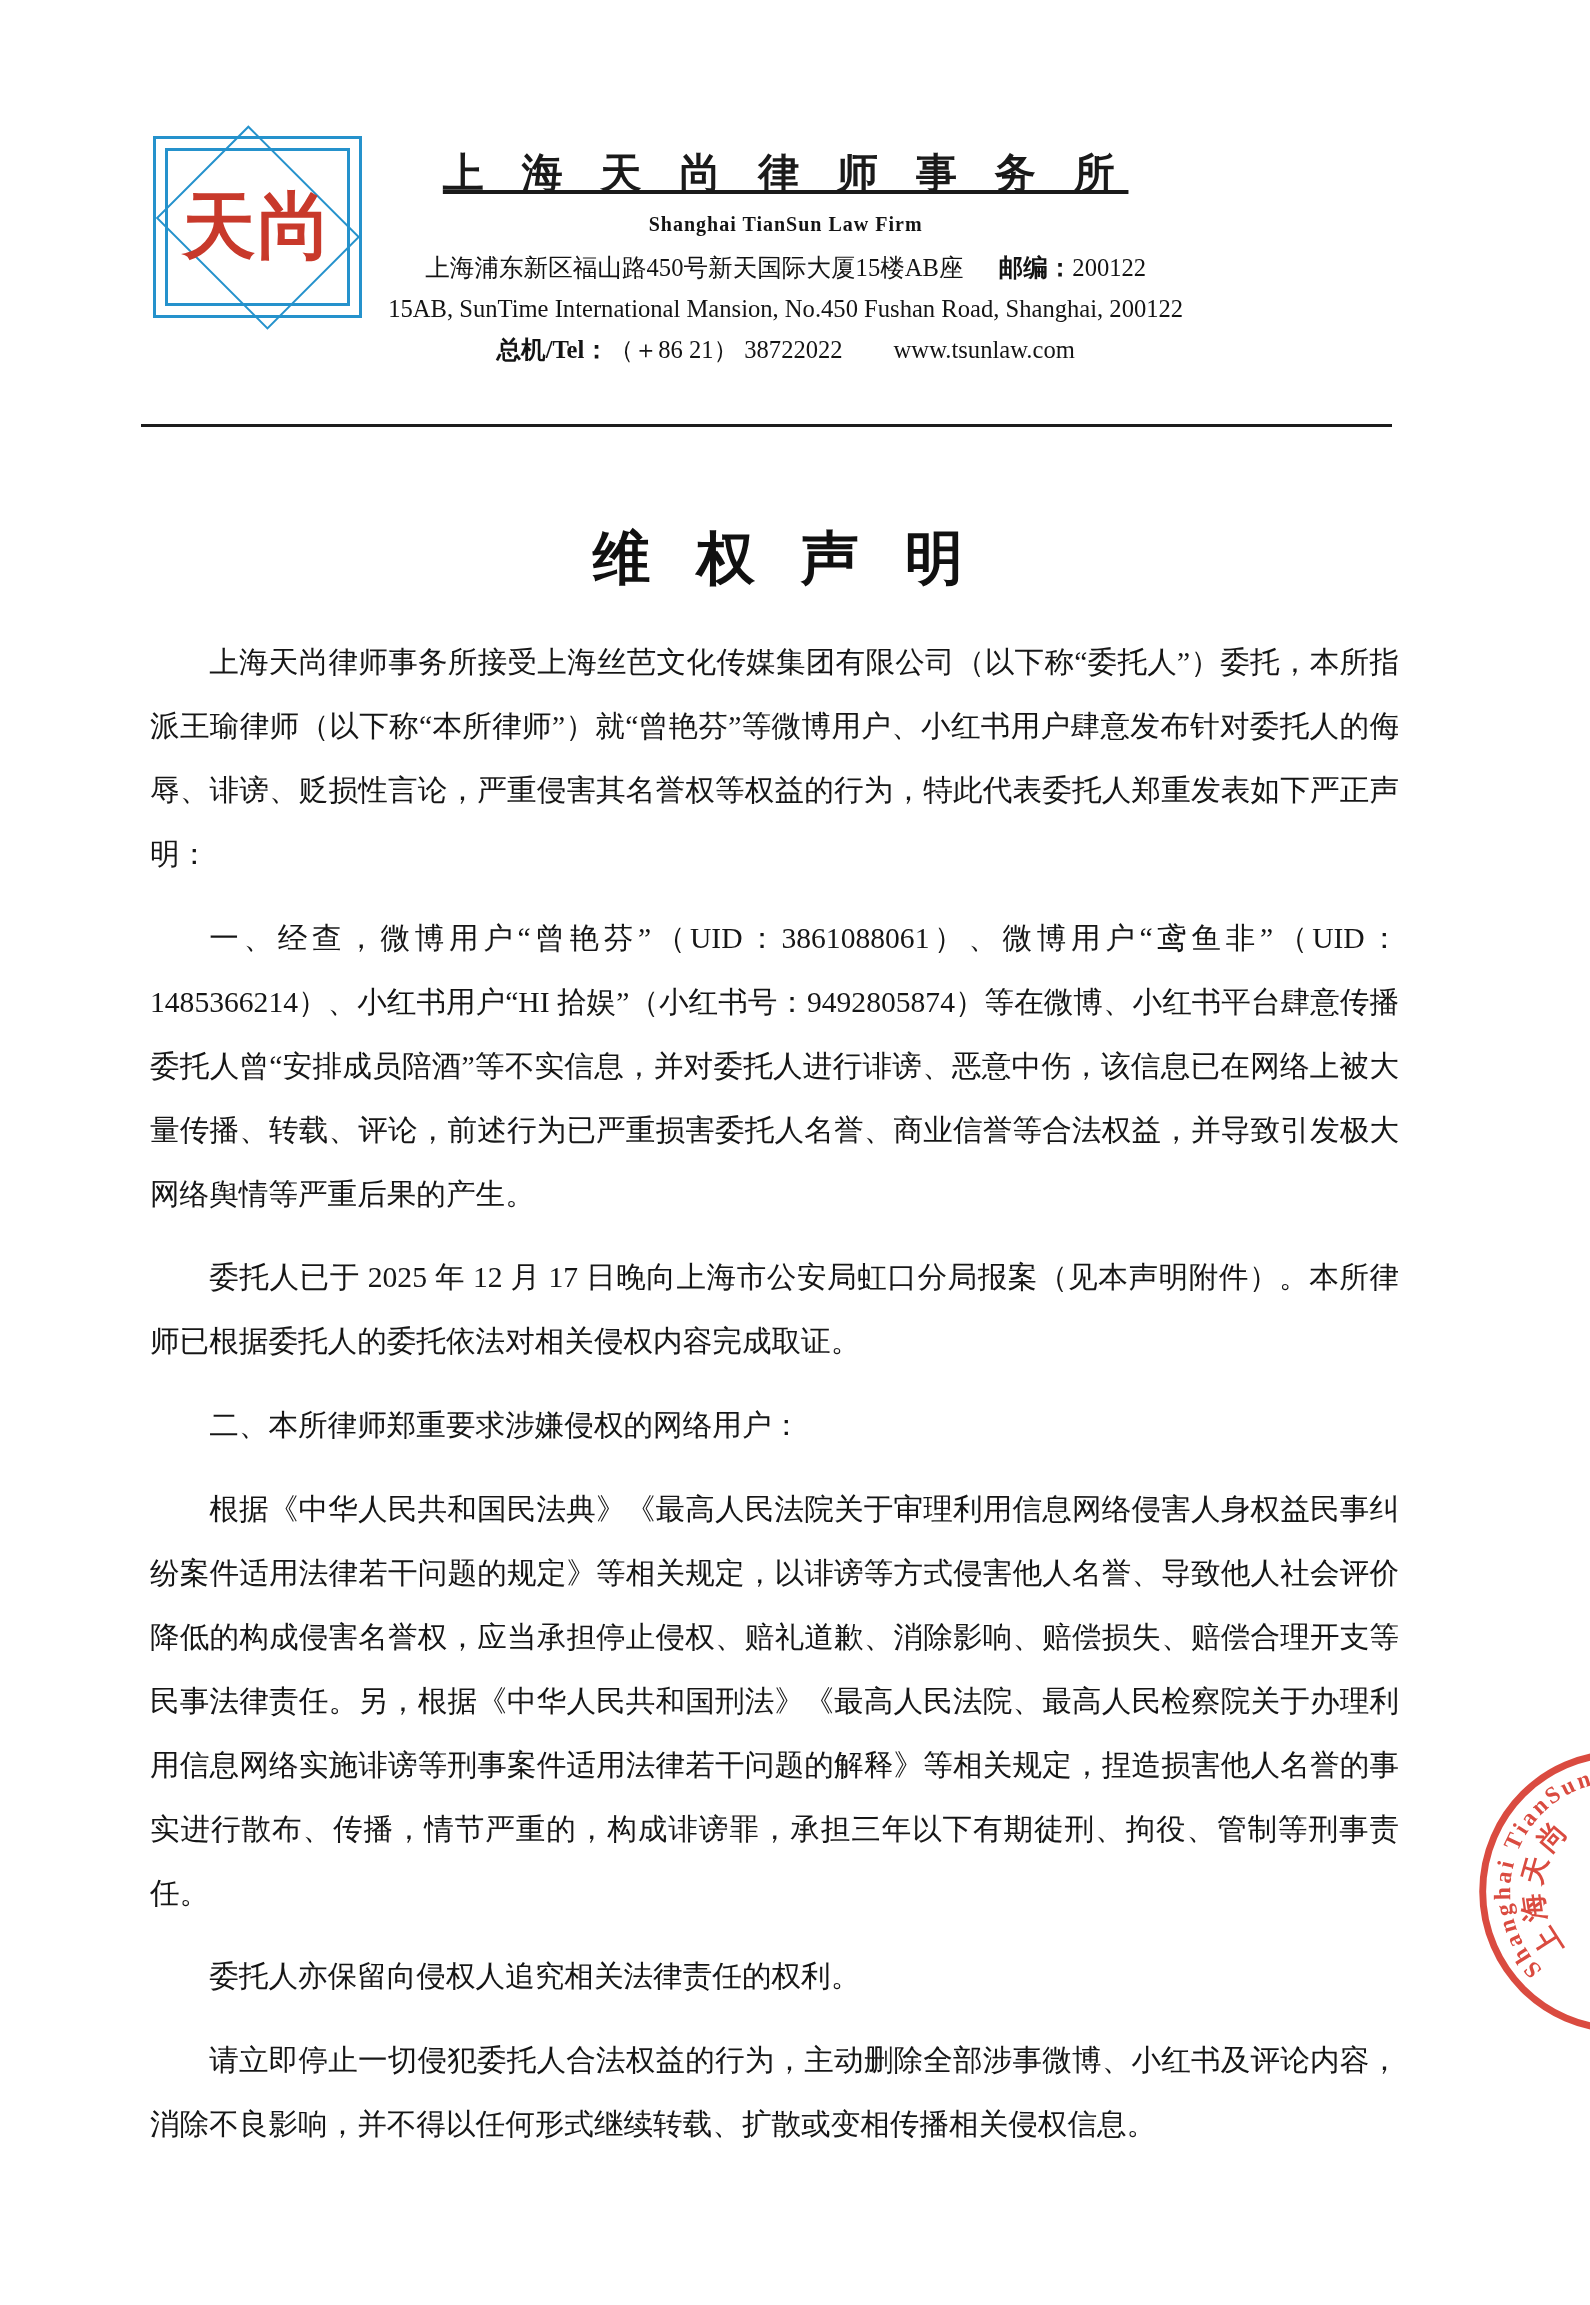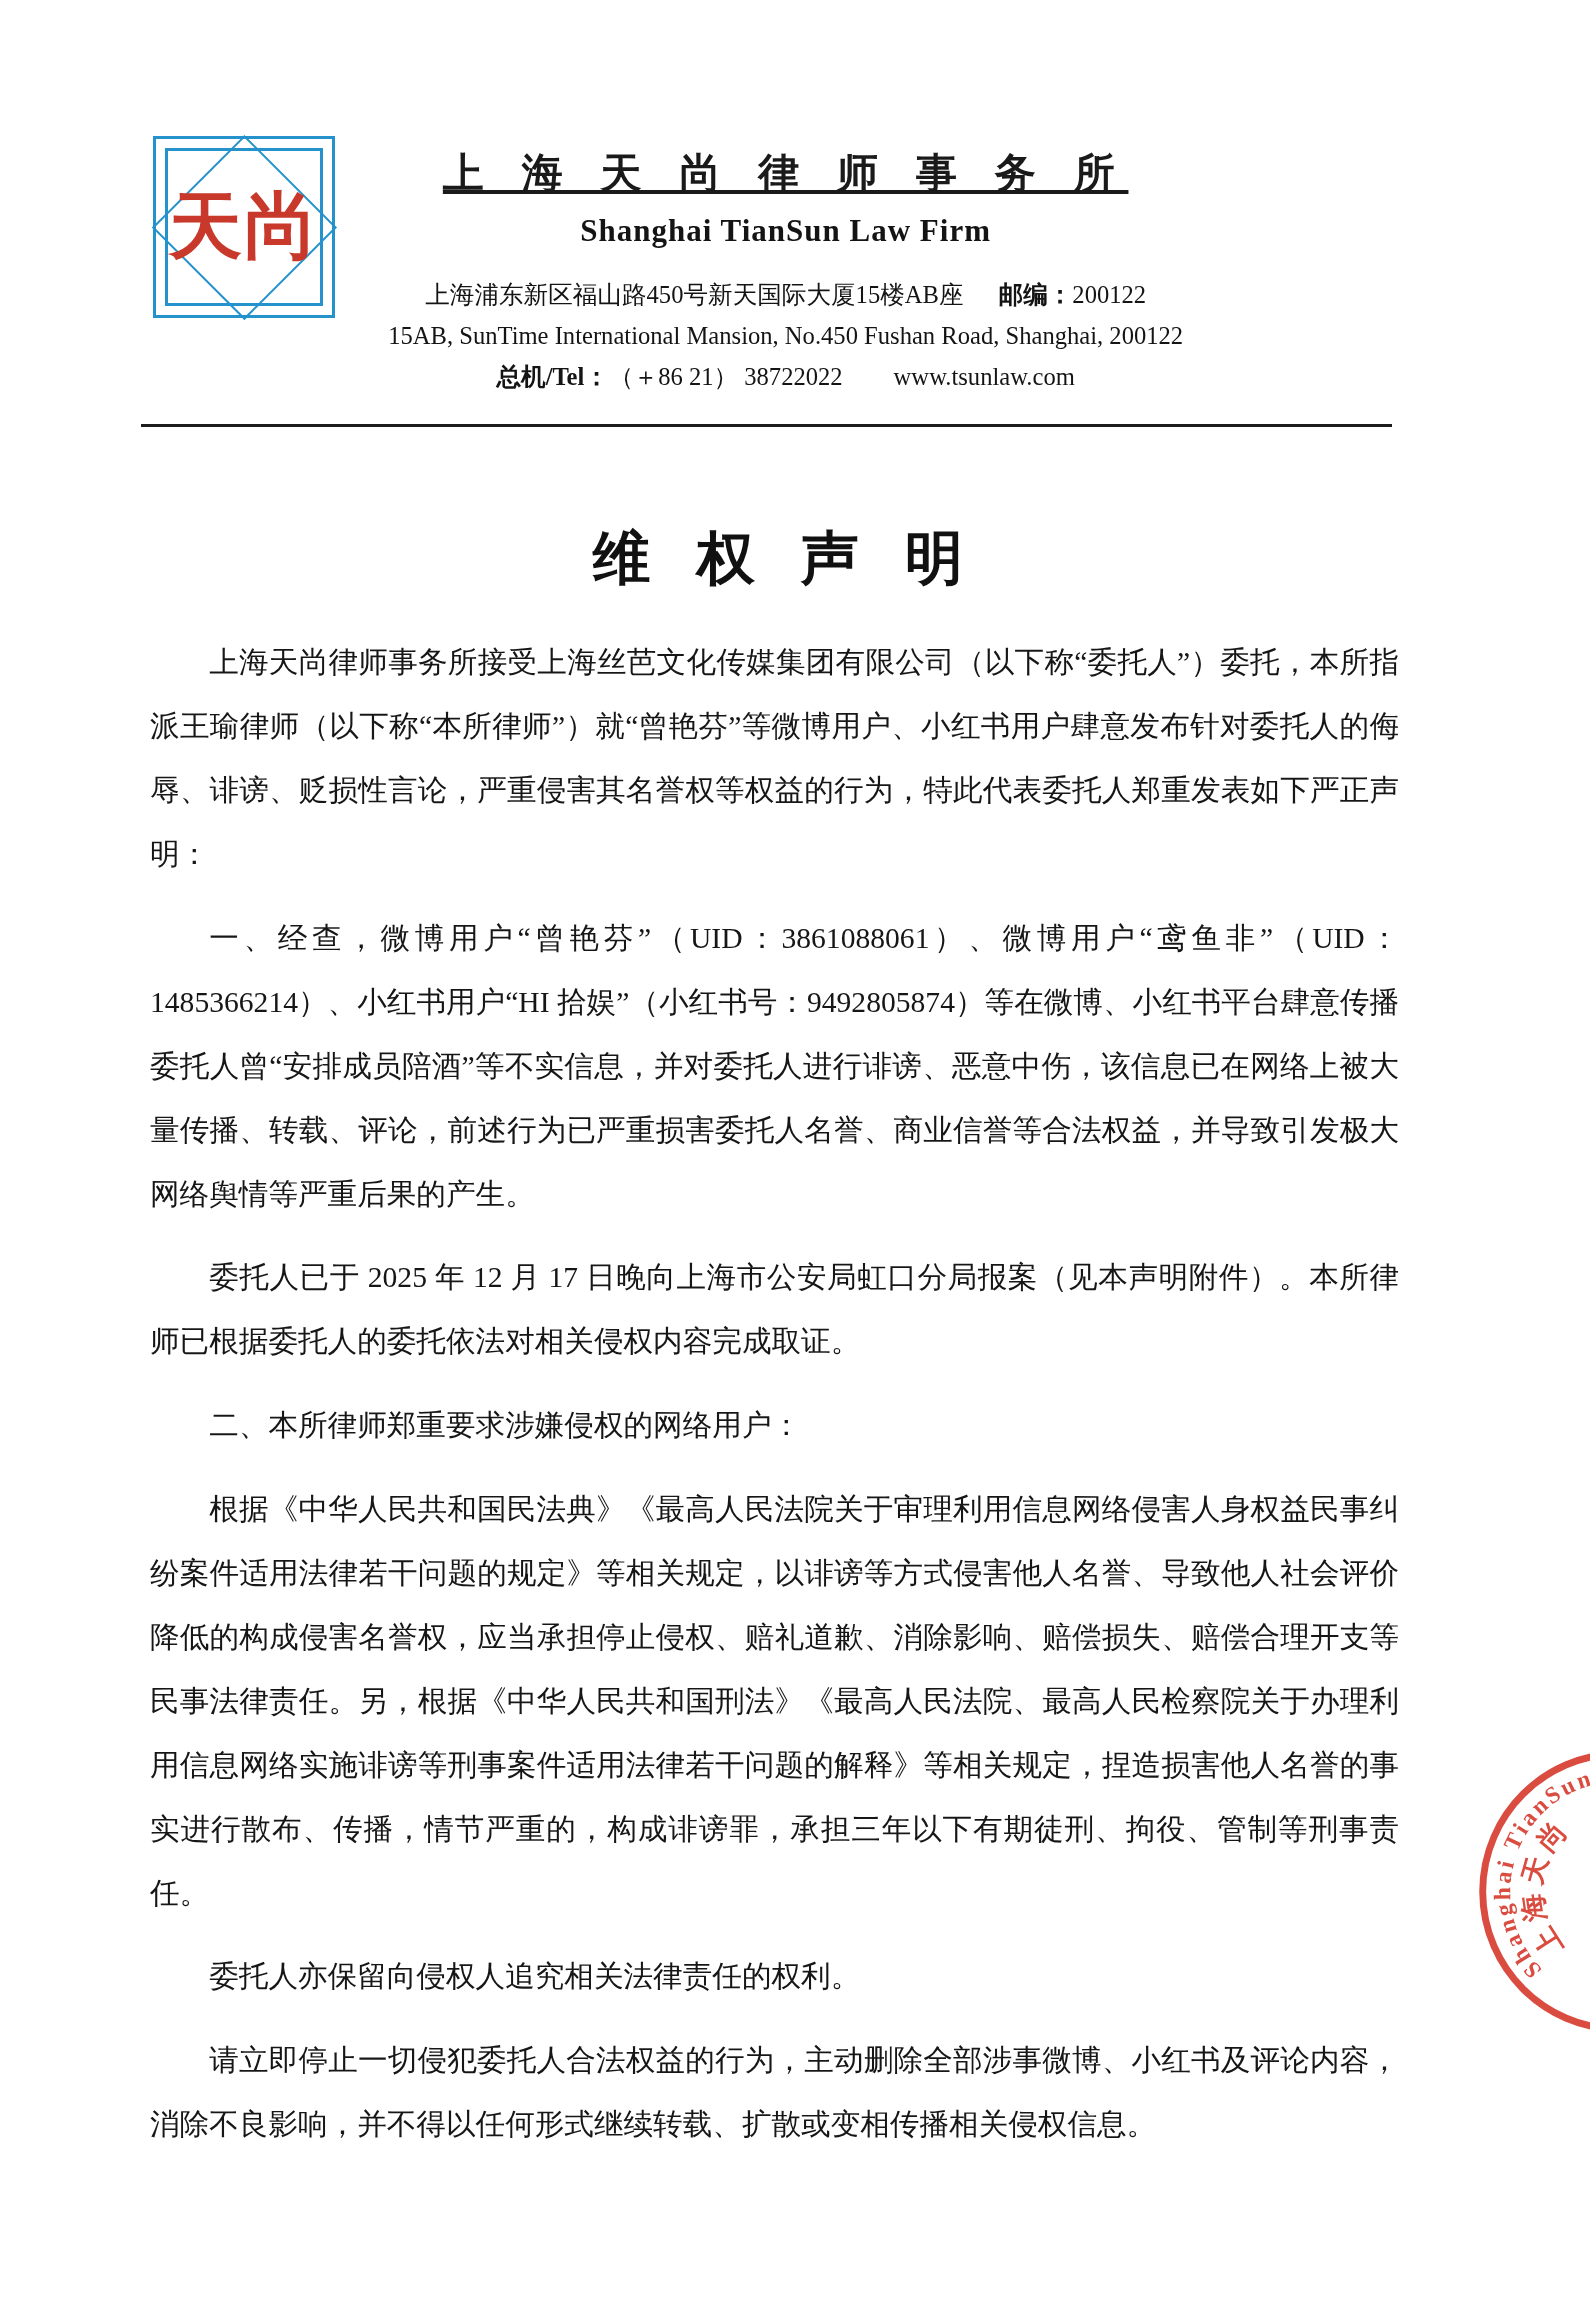--- a/index.html
+++ b/index.html
@@ -19,21 +19,21 @@
     position: absolute;
     inset: 0;
     background: #ffffff;
   }
 
   
   .logo {
     position: absolute;
     left: 153px;
     top: 136px;
-    width: 182px;
+    width: 209px;
     height: 182px;
   }
   .logo .sq-outer {
     position: absolute;
     inset: 0;
     border: 3.9px solid #2592cc;
   }
   .logo .sq-mid {
     position: absolute;
     inset: 11.8px;
@@ -68,24 +68,24 @@
   .firm-zh {
     font-size: 41px;
     font-weight: bold;
     letter-spacing: 13.8px;
     color: #1a1a1a;
     margin-bottom: 11.8px;
     white-space: nowrap;
     text-decoration: underline;
   }
   .firm-en {
-    font-size: 31px;
+    font-size: 20px;
     font-weight: bold;
     letter-spacing: 1px;
-    margin-bottom: 29px;
+    margin-bottom: 15px;
   }
   .addr-zh, .addr-en, .tel-line {
     font-size: 24.6px;
     margin-bottom: 10.8px;
     white-space: nowrap;
   }
   .addr-zh b, .tel-line b { font-weight: bold; }
   .gap  { display: inline-block; width: 35px; }
   .gap2 { display: inline-block; width: 51px; }
 

